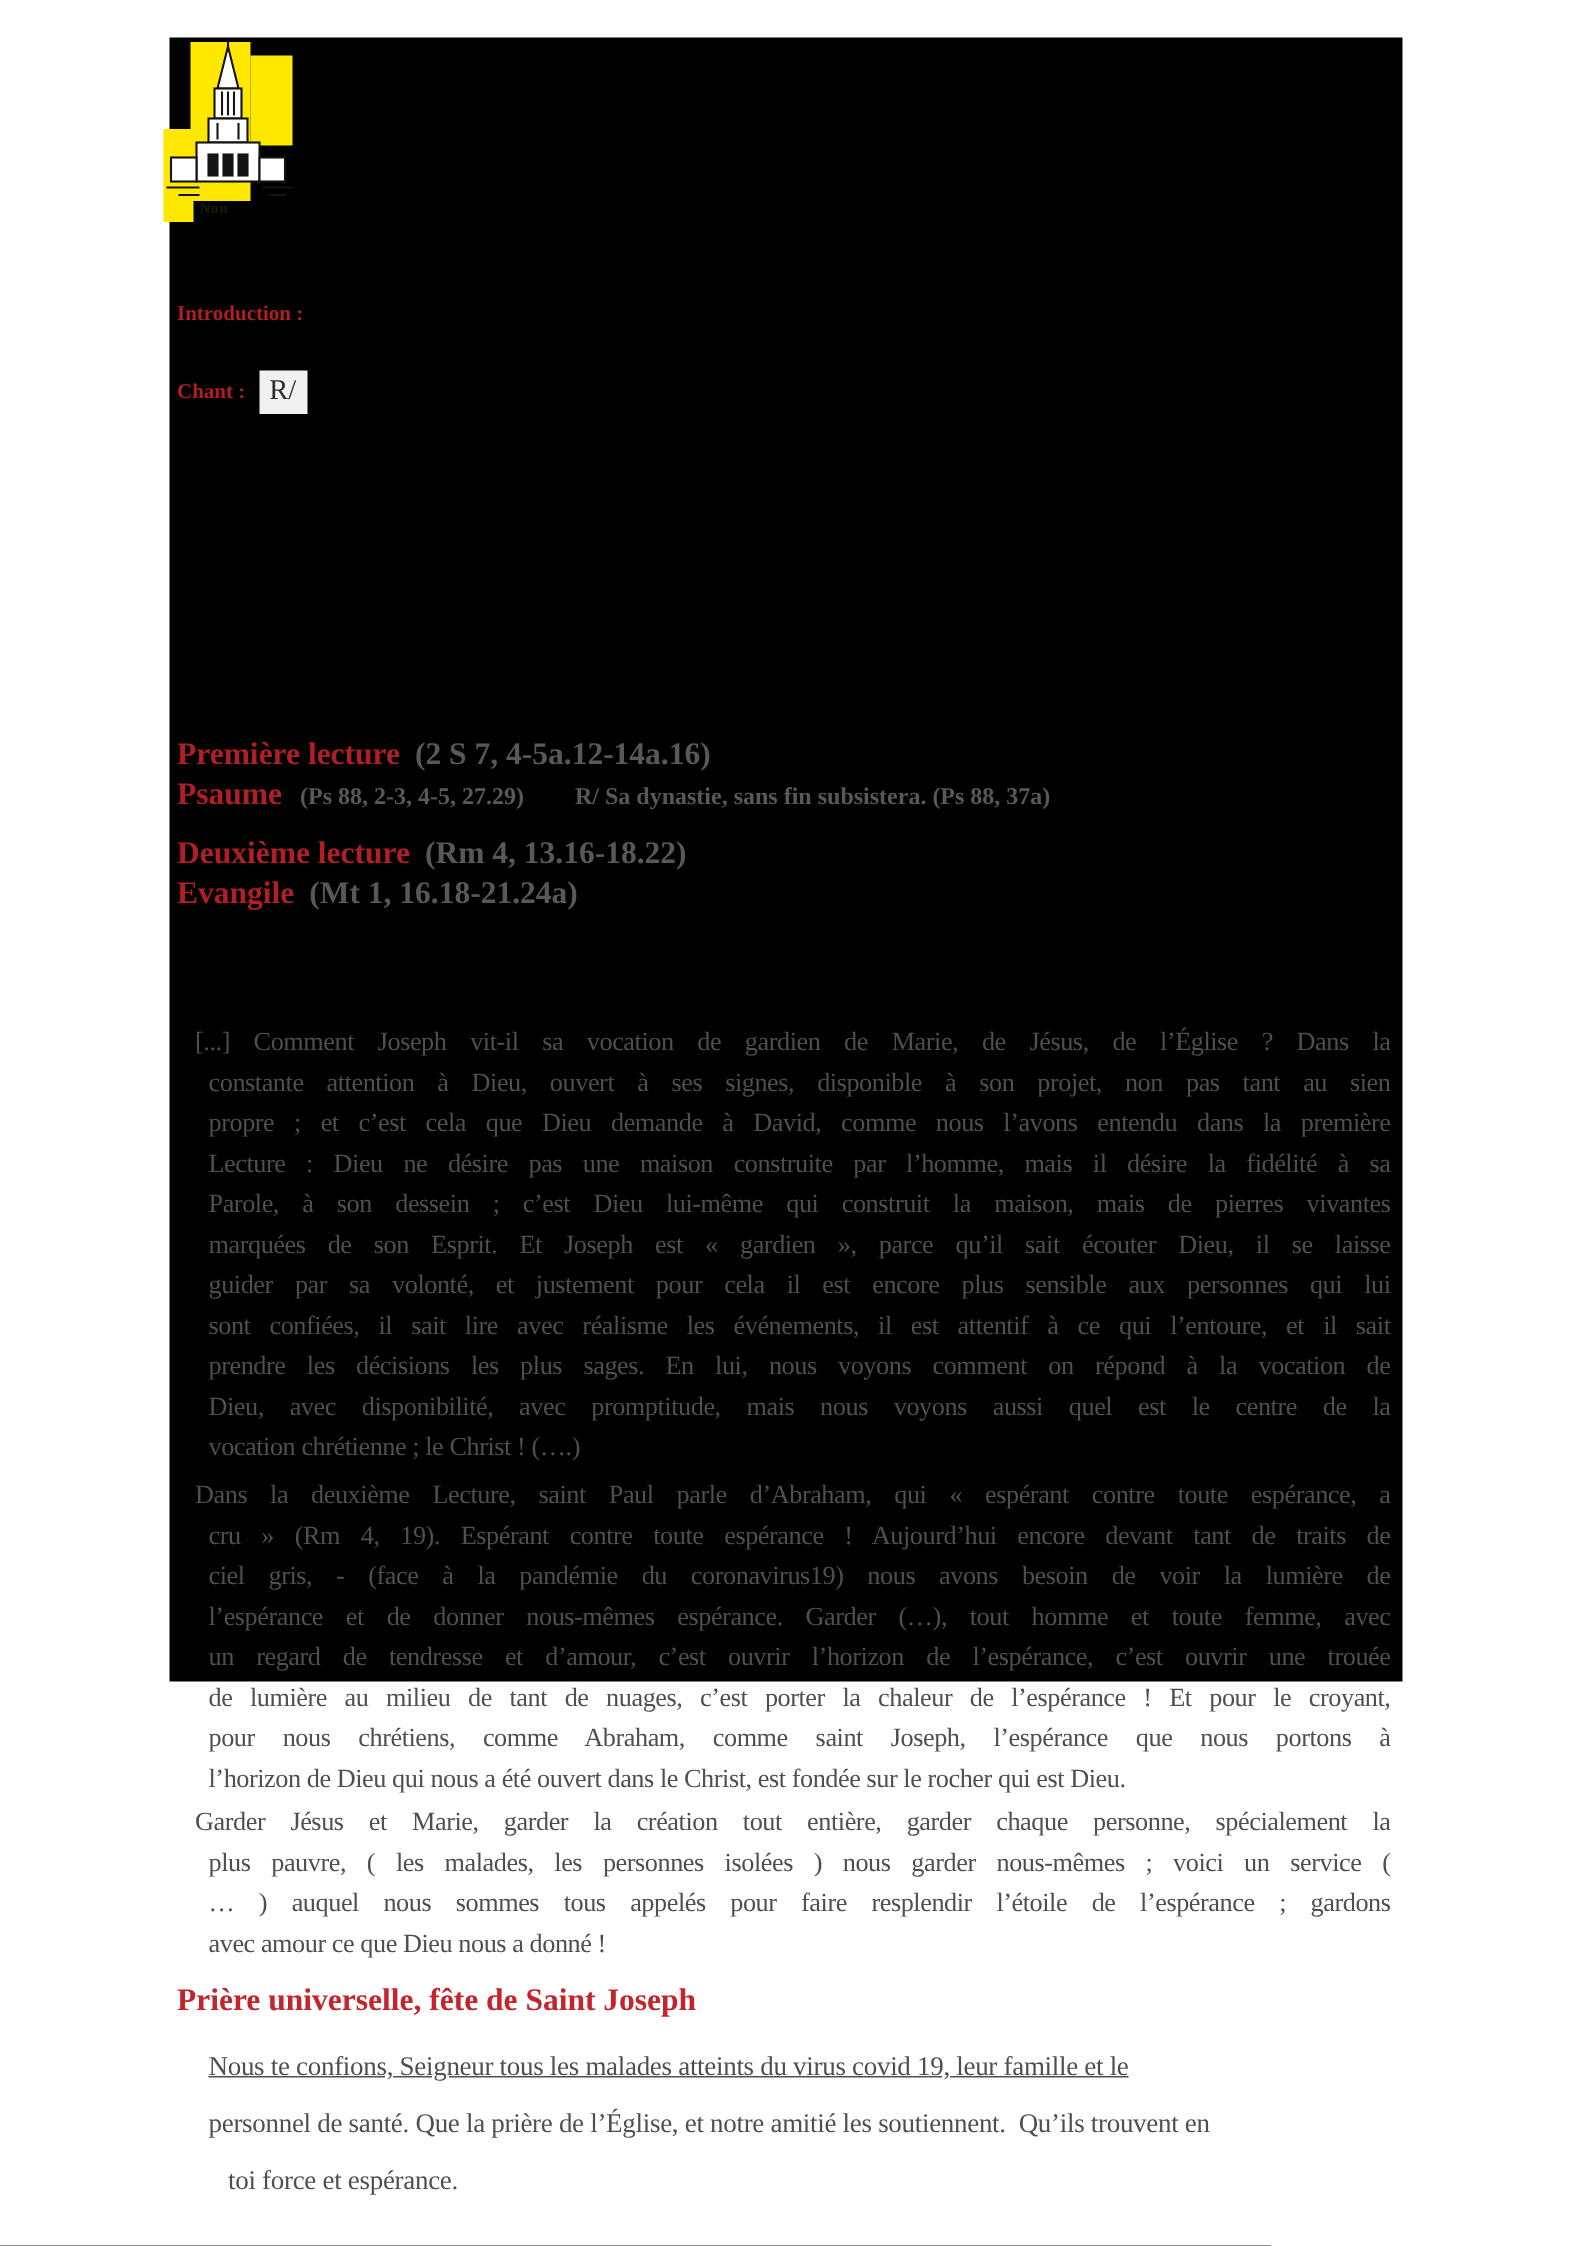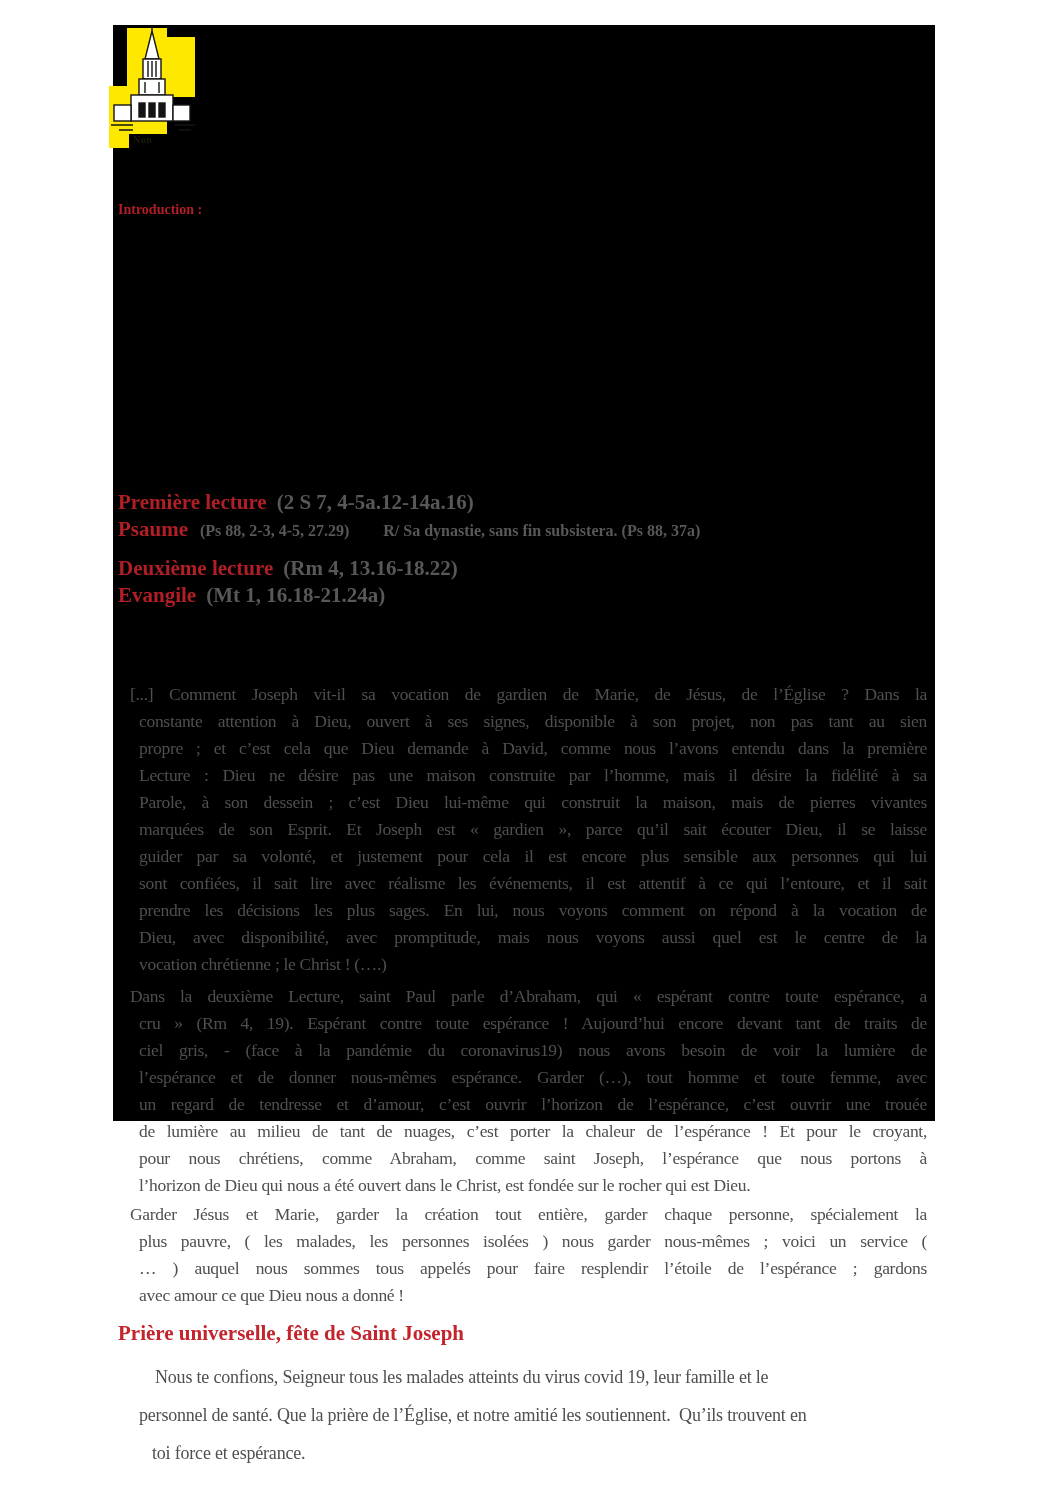--- a/index.html
+++ b/index.html
@@ -68,21 +68,21 @@
   .jline.lastline{text-align-last:left;}
   
   .priere-title{
     top:1295px;color:var(--priere-red);font-weight:bold;font-size:21px;
   }
   .prayer{
     top:1333px;color:var(--body-gray);font-size:18px;line-height:38px;
     letter-spacing:-0.2px;
   }
   .prayer .jline{text-align:left;text-align-last:left;white-space:pre-wrap;}
-  .prayer .jline.firstline{margin-left:16px;}
+  .prayer .jline.firstline{margin-left:0;text-decoration:underline;}
   .prayer .jline:last-child{padding-left:13px;}
 </style>
 </head>
 <body>
 
 <div class="page">
   <div class="canvas">
 
     <div class="logo">
       <div class="yb yb1"></div>
@@ -106,20 +106,24 @@
           <rect x="5" y="78" width="17" height="16"></rect>
           <rect x="64" y="78" width="17" height="16"></rect>
           <path d="M2,98 h22 M66,98 h20 M10,103 h14 M70,103 h12" fill="none"></path>
         </g>
       </svg>
       <div class="logo-caption">Non</div>
     </div>
 
     <div class="block heading intro">Introduction :</div>
 
+    <div class="block chant-row">
+      <span class="heading">Chant :</span>
+      <span class="r-box">R/</span>
+    </div>
 
     <div class="block reading r1">
       <span class="rlabel">Première lecture</span>
       <span class="rref">(2 S 7, 4-5a.12-14a.16)</span>
     </div>
     <div class="block reading r2">
       <span class="rlabel">Psaume</span>
       <span class="rref small">(Ps 88, 2-3, 4-5, 27.29)</span>
       <span class="rresp">R/ Sa dynastie, sans fin subsistera. (Ps 88, 37a)</span>
     </div>

